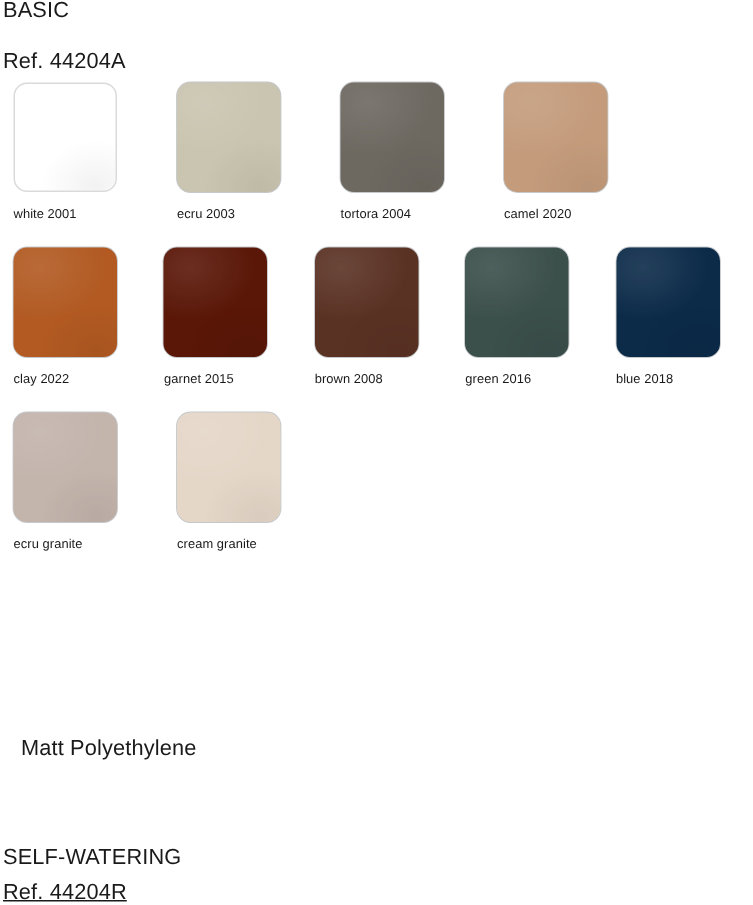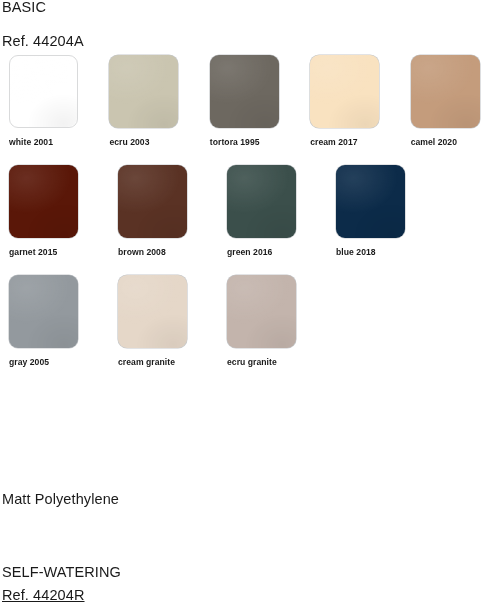--- a/index.html
+++ b/index.html
@@ -22,41 +22,40 @@
     position: absolute;
     left: 2px;
     font-size: 14.5px;
     line-height: 19px;
     letter-spacing: 0.1px;
     color: #1a1a1a;
     white-space: nowrap;
   }
   #head-basic-title   { top: -2px; }
   #head-basic-ref     { top: 17px; margin-top: 15px; }
-  #material-note      { top: 490px; }
+  #material-note      { top: 490px; margin-left: 12px; }
   #head-sw-title      { top: 563px; }
   #head-sw-ref        { top: 586px; text-decoration: underline; }
 
   
   .grid {
     position: absolute;
     left: 0;
     top: 55px;
     width: 502px;
   }
   .row {
     display: flex;
     flex-direction: row;
     height: 110px;
   }
   .cell {
     width: 109px;
     margin-right: 0px;
     position: relative;
-    font-weight: bold;
   }
   .cell.empty { visibility: hidden; }
 
   .chip {
     width: 69px;
     height: 73px;
     margin-left: 9px;
     border-radius: 9px;
     box-sizing: border-box;
     position: relative;
@@ -102,61 +101,57 @@
       <div class="cell">
         <div class="chip light" style="background: rgb(255, 255, 255);"></div>
         <div class="chip-label">white 2001</div>
       </div>
       <div class="cell">
         <div class="chip hairline" style="background: rgb(202, 197, 176);"></div>
         <div class="chip-label">ecru 2003</div>
       </div>
       <div class="cell">
         <div class="chip hairline" style="background: rgb(109, 104, 96);"></div>
-        <div class="chip-label">tortora 1995</div>
-      </div>
-      <div class="cell">
-        <div class="chip hairline" style="background: rgb(249, 226, 192);"></div>
-        <div class="chip-label">cream 2017</div>
+        <div class="chip-label">tortora 2004</div>
       </div>
       <div class="cell">
         <div class="chip hairline" style="background: rgb(196, 156, 124);"></div>
         <div class="chip-label">camel 2020</div>
       </div>
     </div>
     <div class="row">
+      <div class="cell">
+        <div class="chip hairline" style="background: rgb(178, 90, 34);"></div>
+        <div class="chip-label">clay 2022</div>
+      </div>
       <div class="cell">
         <div class="chip hairline" style="background: rgb(90, 23, 8);"></div>
         <div class="chip-label">garnet 2015</div>
       </div>
       <div class="cell">
         <div class="chip hairline" style="background: rgb(90, 50, 36);"></div>
         <div class="chip-label">brown 2008</div>
       </div>
       <div class="cell">
         <div class="chip hairline" style="background: rgb(59, 79, 75);"></div>
         <div class="chip-label">green 2016</div>
       </div>
       <div class="cell">
         <div class="chip hairline" style="background: rgb(12, 43, 73);"></div>
         <div class="chip-label">blue 2018</div>
       </div>
     </div>
     <div class="row">
       <div class="cell">
-        <div class="chip hairline" style="background: rgb(147, 153, 158);"></div>
-        <div class="chip-label">gray 2005</div>
+        <div class="chip hairline" style="background: rgb(195, 180, 172);"></div>
+        <div class="chip-label">ecru granite</div>
       </div>
       <div class="cell">
         <div class="chip hairline" style="background: rgb(229, 215, 200);"></div>
         <div class="chip-label">cream granite</div>
-      </div>
-      <div class="cell">
-        <div class="chip hairline" style="background: rgb(195, 180, 172);"></div>
-        <div class="chip-label">ecru granite</div>
       </div>
     </div>
   </div>
 
 <div class="section-head" id="material-note">Matt Polyethylene</div>
 
 <div class="section-head" id="head-sw-title">SELF-WATERING</div>
 
 <div class="section-head" id="head-sw-ref">Ref. 44204R</div>
 

